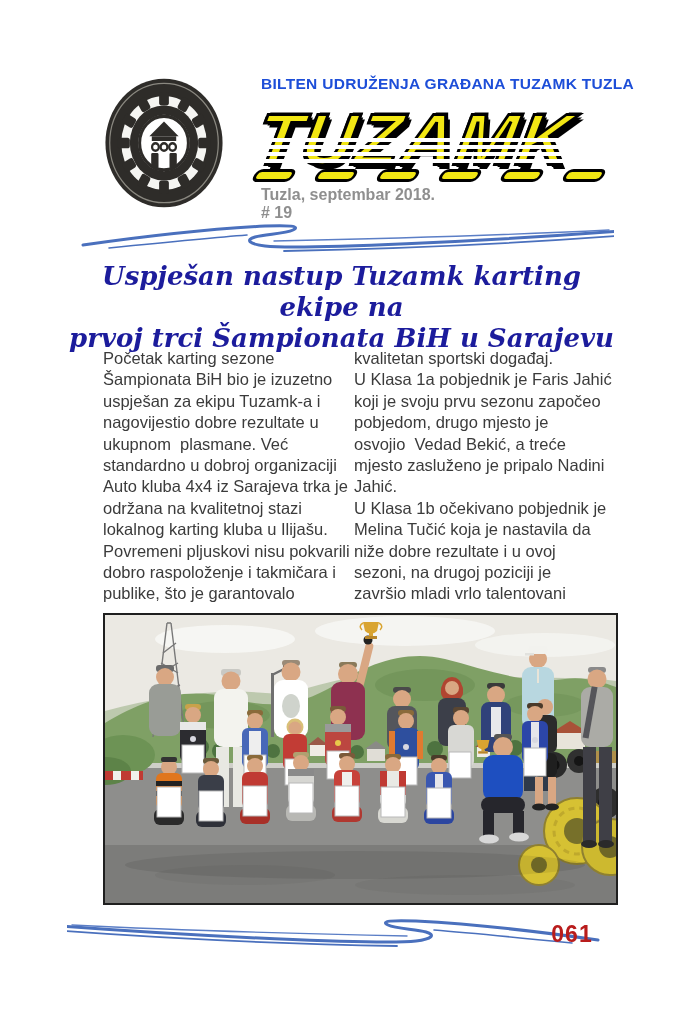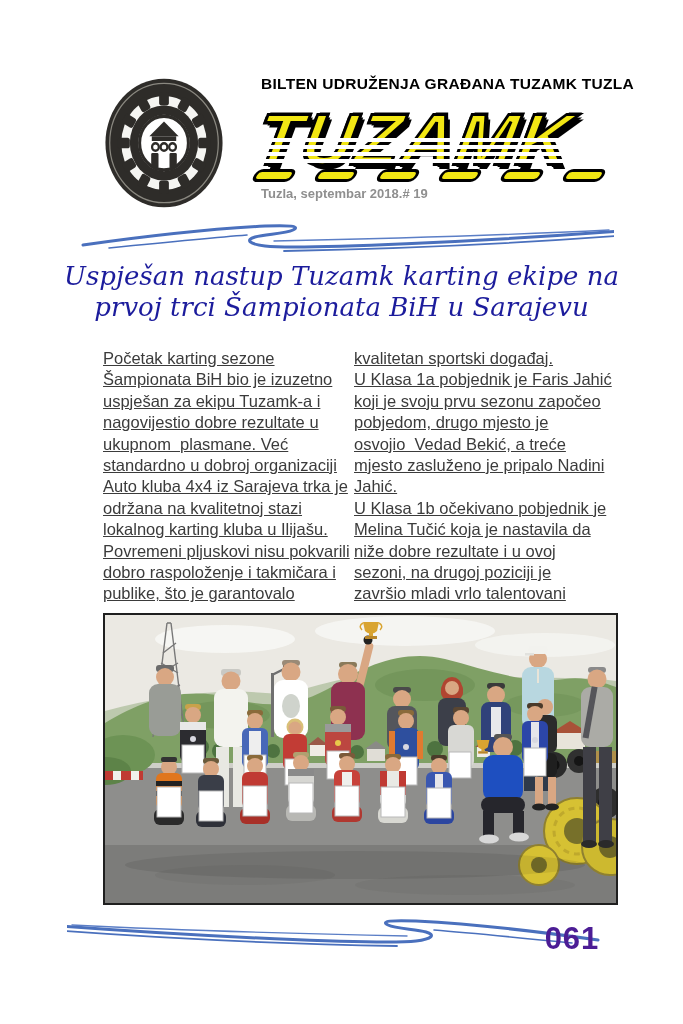--- a/index.html
+++ b/index.html
@@ -2,59 +2,59 @@
 <html><head>
 <meta charset="utf-8">
 <style>
   html,body{margin:0;padding:0;background:#ffffff;}
   .page{position:relative;width:683px;height:1024px;background:#fff;overflow:hidden;
         font-family:"Liberation Sans",sans-serif;}
 
   
   .emblem{position:absolute;left:103px;top:76px;width:122px;height:134px;}
   .masthead-line{position:absolute;left:261px;top:75px;width:358px;
-        font-size:15.5px;font-weight:bold;letter-spacing:.3px;color:#000000;
+        font-size:15.5px;font-weight:bold;letter-spacing:.3px;color:#1d4ed8;
         white-space:nowrap;}
   .tuzamk-wrap{position:absolute;left:250px;top:99px;width:366px;height:88px;}
   .tuzamk-text{font-family:"Liberation Sans",sans-serif;font-weight:bold;font-style:italic;
         font-size:72px;line-height:80px;letter-spacing:2px;color:#f2e714;
         transform:skewX(-10deg);transform-origin:left bottom;
         -webkit-text-stroke:3px #000;
         text-shadow:3px 3px 0 #000,5px 5px 0 #000,-2px 2px 0 #000,2px -2px 0 #000;}
   .tuzamk-stripes{position:absolute;left:-6px;right:-6px;top:36px;height:30px;
         background:repeating-linear-gradient(to bottom,rgba(255,255,255,0) 0 3px,#ffffff 3px 7px);
         pointer-events:none;}
   .tuzamk-dashes{position:absolute;left:4px;top:70px;width:356px;display:flex;gap:22px;}
   .tuzamk-dashes span{display:block;width:34px;height:7px;background:#f2e714;
         border:3px solid #000;border-radius:6px;transform:skewX(-30deg);}
   .date-row{position:absolute;left:261px;top:186px;width:357px;display:flex;
-        justify-content:flex-start;font-size:13px;font-weight:bold;color:#8f8f8f;}
+        justify-content:flex-end;font-size:16px;font-weight:bold;color:#8f8f8f;flex-direction:column;}
 
   
   .wave{position:absolute;width:547px;height:40px;}
   .wave-top{left:68px;top:217px;}
   .wave-bottom{left:66px;top:912px;transform:scaleX(-1);}
 
   
   .article-title{position:absolute;left:60px;top:261px;width:563px;text-align:center;
-        font-family:"DejaVu Serif","Liberation Serif",serif;font-style:italic;font-weight:normal;
+        font-family:"DejaVu Serif","Liberation Serif",serif;font-style:italic;font-weight:bold;
         font-size:26px;line-height:31px;color:#1c1c9c;white-space:pre-line;}
   .col{position:absolute;top:348px;font-size:16.5px;line-height:21.4px;color:#3b3b3b;
-        white-space:pre-wrap;text-decoration:underline;}
+        white-space:pre-wrap;}
   .col-left{left:103px;width:258px;}
   .col-right{left:354px;width:258px;}
 
   
   .photo{position:absolute;left:103px;top:613px;width:515px;height:292px;
         border:2px solid #1f1f1f;box-sizing:border-box;background:#e9e9e5;}
   .photo svg{display:block;width:100%;height:100%;}
 
   
   .page-number{position:absolute;left:540px;top:921px;width:64px;text-align:center;
-        font-size:31px;font-weight:bold;letter-spacing:1px;color:#4c1d95;}
+        font-size:23px;font-weight:bold;letter-spacing:1px;color:#b91c1c;}
 </style>
 </head>
 <body>
 
 <div class="page">
 
   <svg width="0" height="0" style="position:absolute" aria-hidden="true">
     <defs>
       <symbol id="wave-sym" viewBox="0 0 545 40">
         <g fill="none" stroke-linecap="round">

